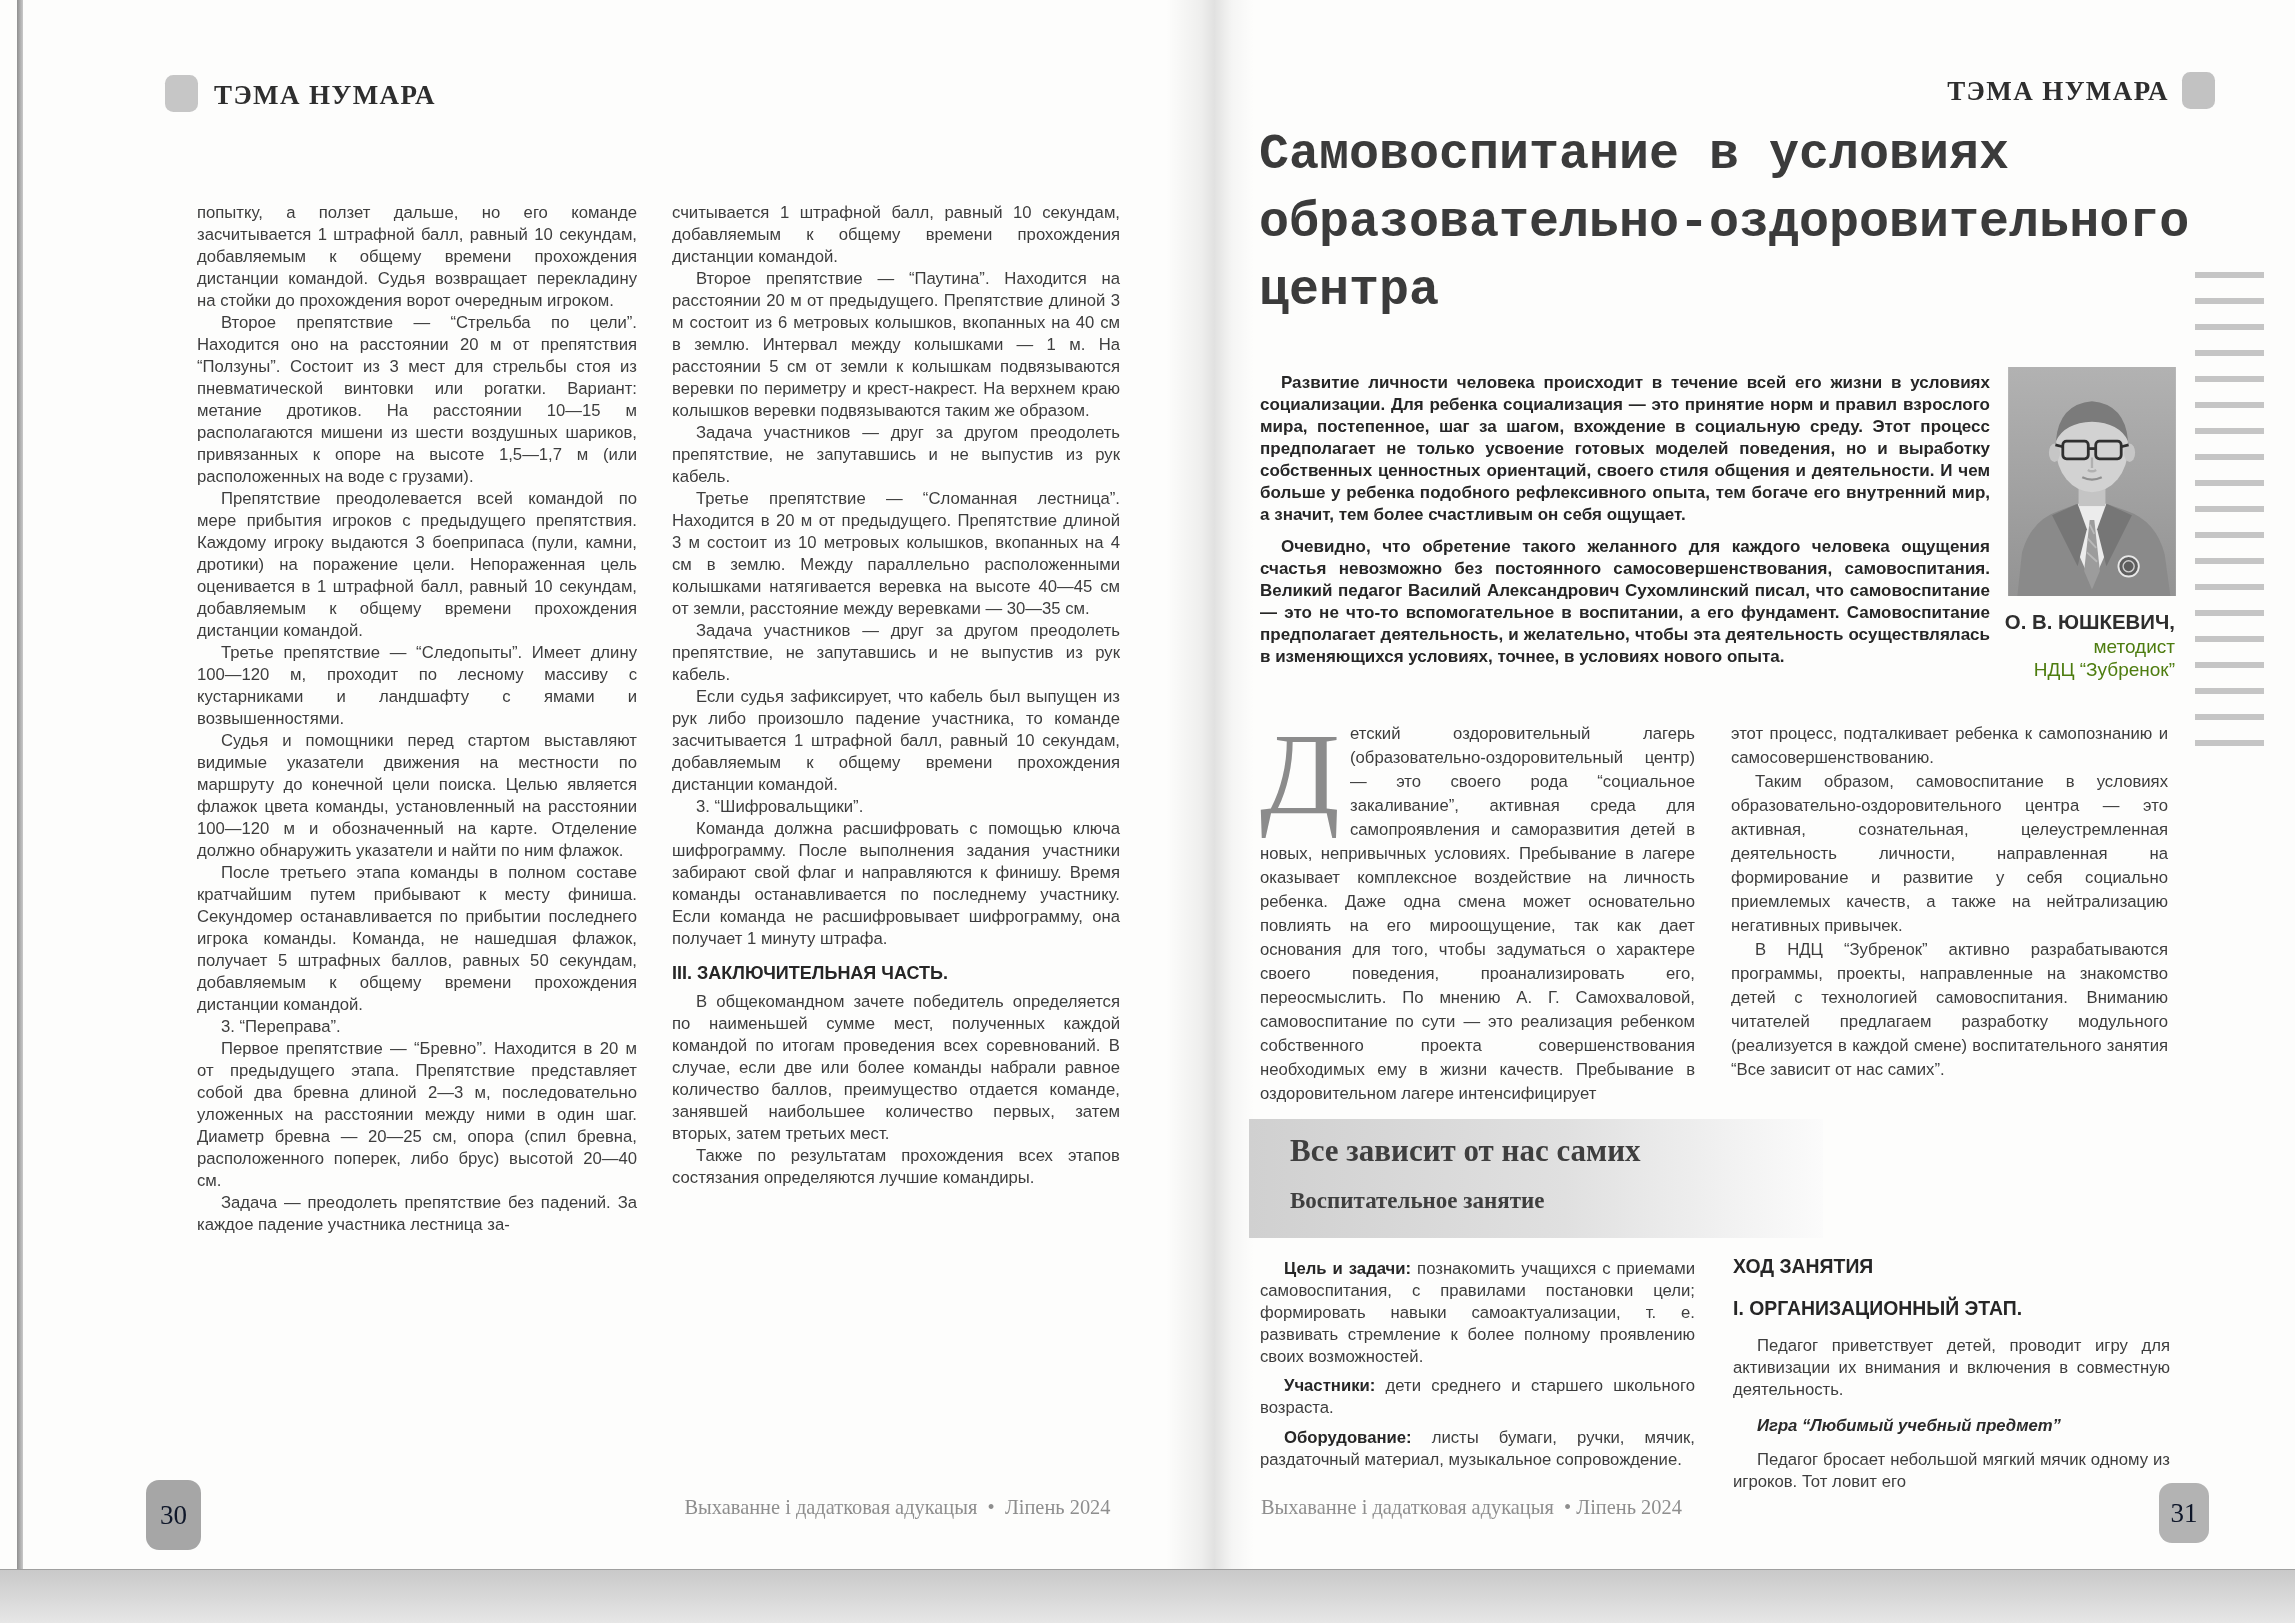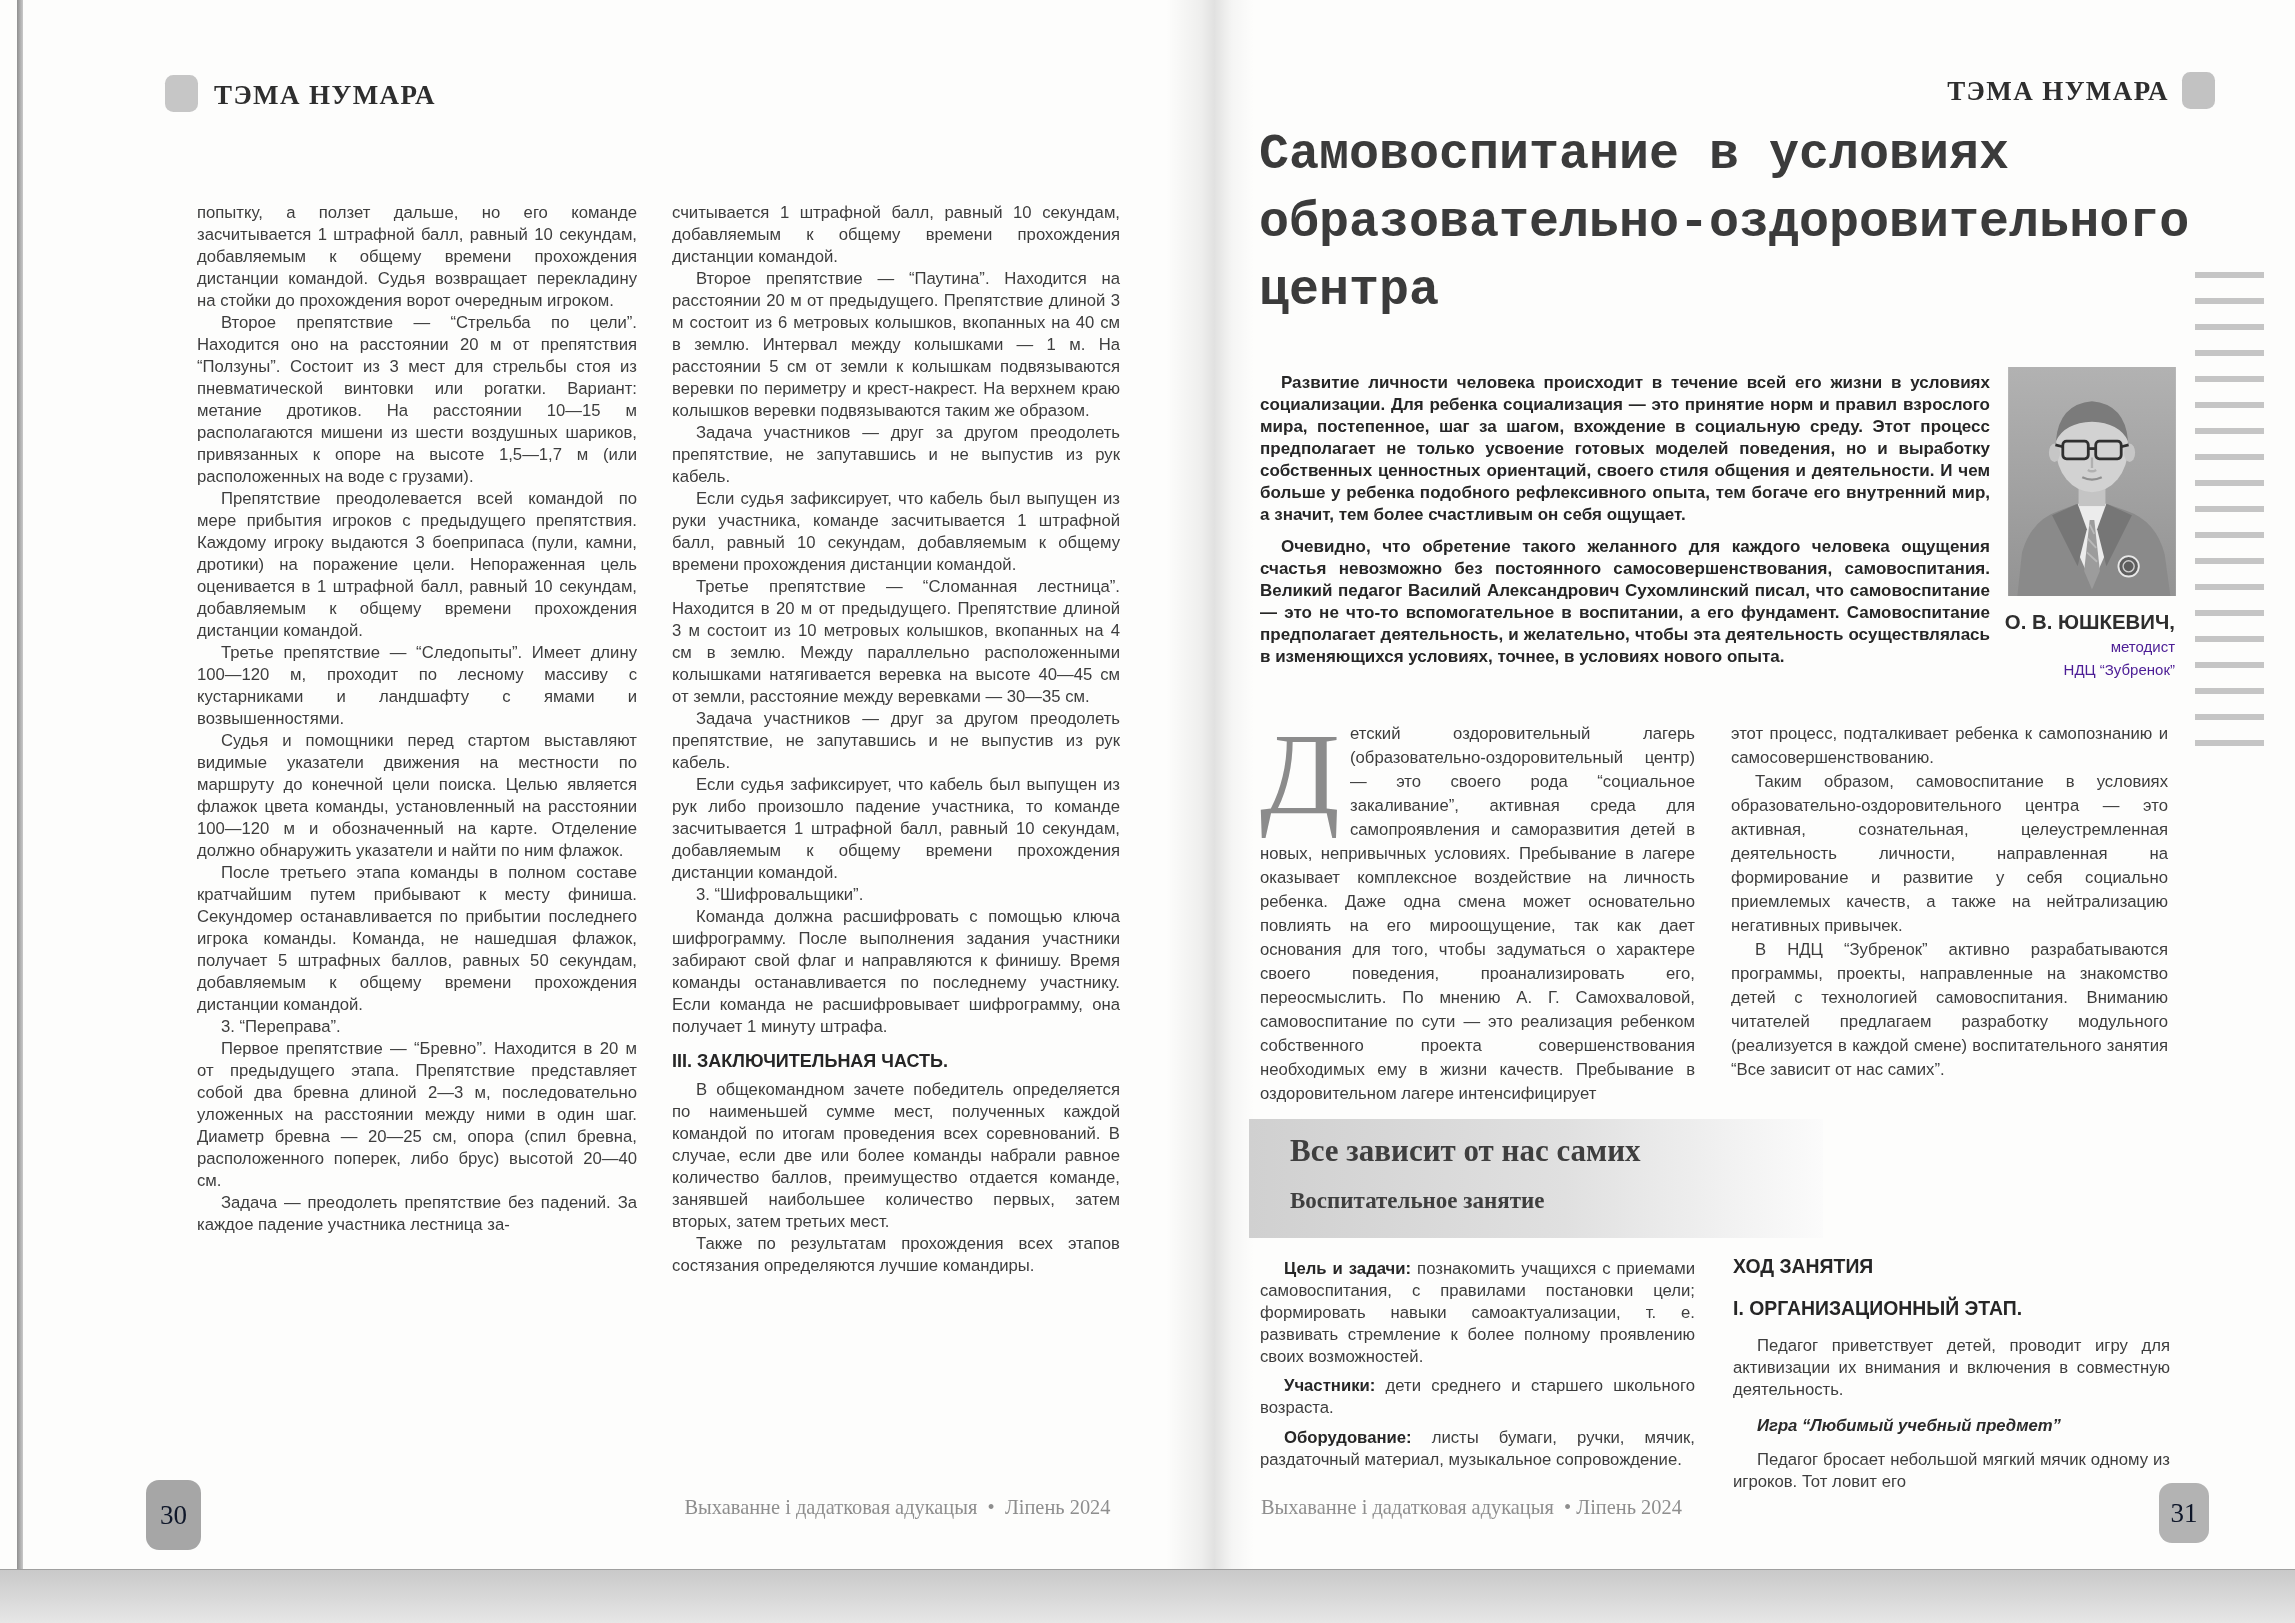--- a/index.html
+++ b/index.html
@@ -25,21 +25,21 @@
   .subhead{font-weight:bold;color:#262626;font-size:18px;margin:12px 0 6.5px 0 !important;text-indent:0 !important;}
   
   .title{position:absolute;left:1259px;top:121px;width:953px;font-family:Liberation Mono, monospace;
          font-weight:600;font-size:50px;line-height:68px;color:#3b3b3b;hyphens:none;}
   .lead{position:absolute;left:1260px;top:372px;width:730px;font-size:17px;line-height:22px;
         font-weight:bold;color:#262626;text-align:justify;}
   .lead p{margin:0 0 10.2px 0;text-indent:21px;}
   .photo{position:absolute;left:2008px;top:367px;width:168px;height:229px;}
   .caption{position:absolute;left:1851px;top:610px;width:324px;text-align:right;color:#2e2e2e;}
   .caption .nm{font-weight:bold;font-size:20.4px;line-height:25px;}
-  .caption .rl{font-size:15px;line-height:23px;color:#4c1d95;}
+  .caption .rl{font-size:19px;line-height:23px;color:#4d7c0f;}
   .dropcap{float:left;font-family:"Liberation Serif",serif;color:#8c8c8c;
            font-size:117px;line-height:93px;margin:4.6px 10.2px 0 0;}
   .banner{position:absolute;left:1249px;top:1119px;width:574px;height:119px;
           background:linear-gradient(90deg,#d0d0d0 0%,#e0e0e0 55%,#f2f2f2 85%,#fbfbfb 100%);}
   .banner .bt{position:absolute;left:41px;top:14px;font-family:"Liberation Serif",serif;
               font-weight:bold;font-size:31px;color:#3f3f3f;white-space:nowrap;}
   .banner .bs{position:absolute;left:41px;top:69px;font-family:"Liberation Serif",serif;
               font-weight:bold;font-size:23px;color:#3f3f3f;white-space:nowrap;}
   .lesson p{margin:0 0 7.4px 0;}
   .lbl{font-weight:bold;color:#262626;}
@@ -76,21 +76,20 @@
       <p>После третьего этапа команды в полном составе кратчайшим путем прибывают к месту финиша. Секундомер останавливается по прибытии последнего игрока команды. Команда, не нашедшая флажок, получает 5 штрафных баллов, равных 50 секундам, добавляемым к общему времени прохождения дистанции командой.</p>
       <p>3. “Переправа”.</p>
       <p>Первое препятствие — “Бревно”. Находится в 20 м от предыдущего этапа. Препятствие представляет собой два бревна длиной 2—3 м, последовательно уложенных на расстоянии между ними в один шаг. Диаметр бревна — 20—25 см, опора (спил бревна, расположенного поперек, либо брус) высотой 20—40 см.</p>
       <p>Задача — преодолеть препятствие без падений. За каждое падение участника лестница за-</p>
     </div>
 
     <div class="col" style="left:672px;top:202px;width:448px;">
       <p class="noindent">считывается 1 штрафной балл, равный 10 секундам, добавляемым к общему времени прохождения дистанции командой.</p>
       <p>Второе препятствие — “Паутина”. Находится на расстоянии 20 м от предыдущего. Препятствие длиной 3 м состоит из 6 метровых колышков, вкопанных на 40 см в землю. Интервал между колышками — 1 м. На расстоянии 5 см от земли к колышкам подвязываются веревки по периметру и крест-накрест. На верхнем краю колышков веревки подвязываются таким же образом.</p>
       <p>Задача участников — друг за другом преодолеть препятствие, не запутавшись и не выпустив из рук кабель.</p>
-      <p>Если судья зафиксирует, что кабель был выпущен из руки участника, команде засчитывается 1 штрафной балл, равный 10 секундам, добавляемым к общему времени прохождения дистанции командой.</p>
       <p>Третье препятствие — “Сломанная лестница”. Находится в 20 м от предыдущего. Препятствие длиной 3 м состоит из 10 метровых колышков, вкопанных на 4 см в землю. Между параллельно расположенными колышками натягивается веревка на высоте 40—45 см от земли, расстояние между веревками — 30—35 см.</p>
       <p>Задача участников — друг за другом преодолеть препятствие, не запутавшись и не выпустив из рук кабель.</p>
       <p>Если судья зафиксирует, что кабель был выпущен из рук либо произошло падение участника, то команде засчитывается 1 штрафной балл, равный 10 секундам, добавляемым к общему времени прохождения дистанции командой.</p>
       <p>3. “Шифровальщики”.</p>
       <p>Команда должна расшифровать с помощью ключа шифрограмму. После выполнения задания участники забирают свой флаг и направляются к финишу. Время команды останавливается по последнему участнику. Если команда не расшифровывает шифрограмму, она получает 1 минуту штрафа.</p>
       <p class="subhead">III. ЗАКЛЮЧИТЕЛЬНАЯ ЧАСТЬ.</p>
       <p>В общекомандном зачете победитель определяется по наименьшей сумме мест, полученных каждой командой по итогам проведения всех соревнований. В случае, если две или более команды набрали равное количество баллов, преимущество отдается команде, занявшей наибольшее количество первых, затем вторых, затем третьих мест.</p>
       <p>Также по результатам прохождения всех этапов состязания определяются лучшие командиры.</p>
     </div>
 

